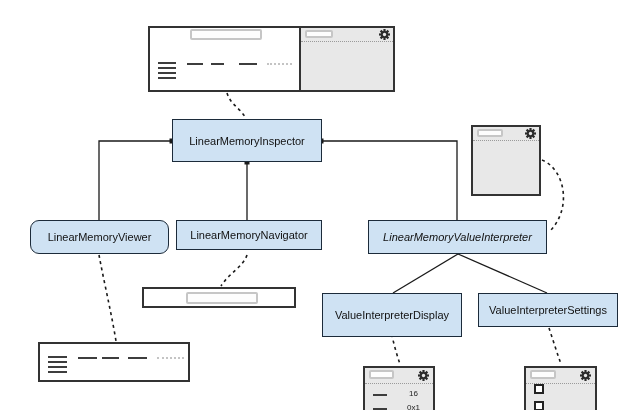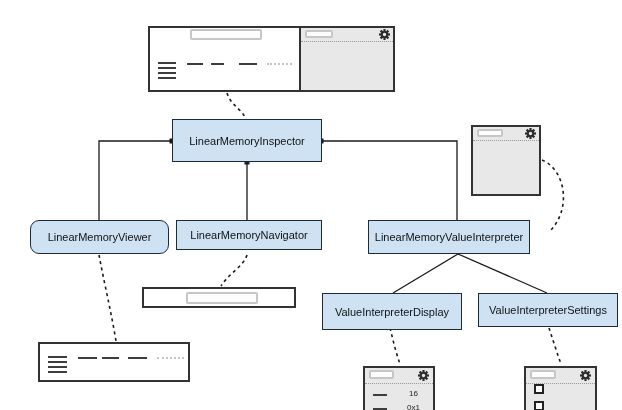--- a/index.html
+++ b/index.html
@@ -112,24 +112,24 @@
 
   <div class="node" style="left:172px;top:95px;width:150px;height:43px;">
     <span>LinearMemoryInspector</span>
   </div>
   <div class="node" style="left:30px;top:196px;width:139px;height:34px;border-radius:9px;">
     <span>LinearMemoryViewer</span>
   </div>
   <div class="node" style="left:176px;top:196px;width:146px;height:30px;">
     <span>LinearMemoryNavigator</span>
   </div>
-  <div class="node" style="left:368px;top:196px;width:162px;height:34px;">
+  <div class="node" style="left:368px;top:196px;width:179px;height:34px;font-style:italic;">
     <span>LinearMemoryValueInterpreter</span>
   </div>
-  <div class="node" style="left:322px;top:269px;width:140px;height:37px;">
+  <div class="node" style="left:322px;top:269px;width:140px;height:44px;">
     <span>ValueInterpreterDisplay</span>
   </div>
   <div class="node" style="left:478px;top:269px;width:140px;height:34px;justify-content:center;">
     <span>ValueInterpreterSettings</span>
   </div>
 
   <div class="mock white" style="left:142px;top:263px;width:154px;height:21px;">
     <div class="mini-input" style="left:42px;top:3px;width:72px;height:12px;"></div>
   </div>
 

